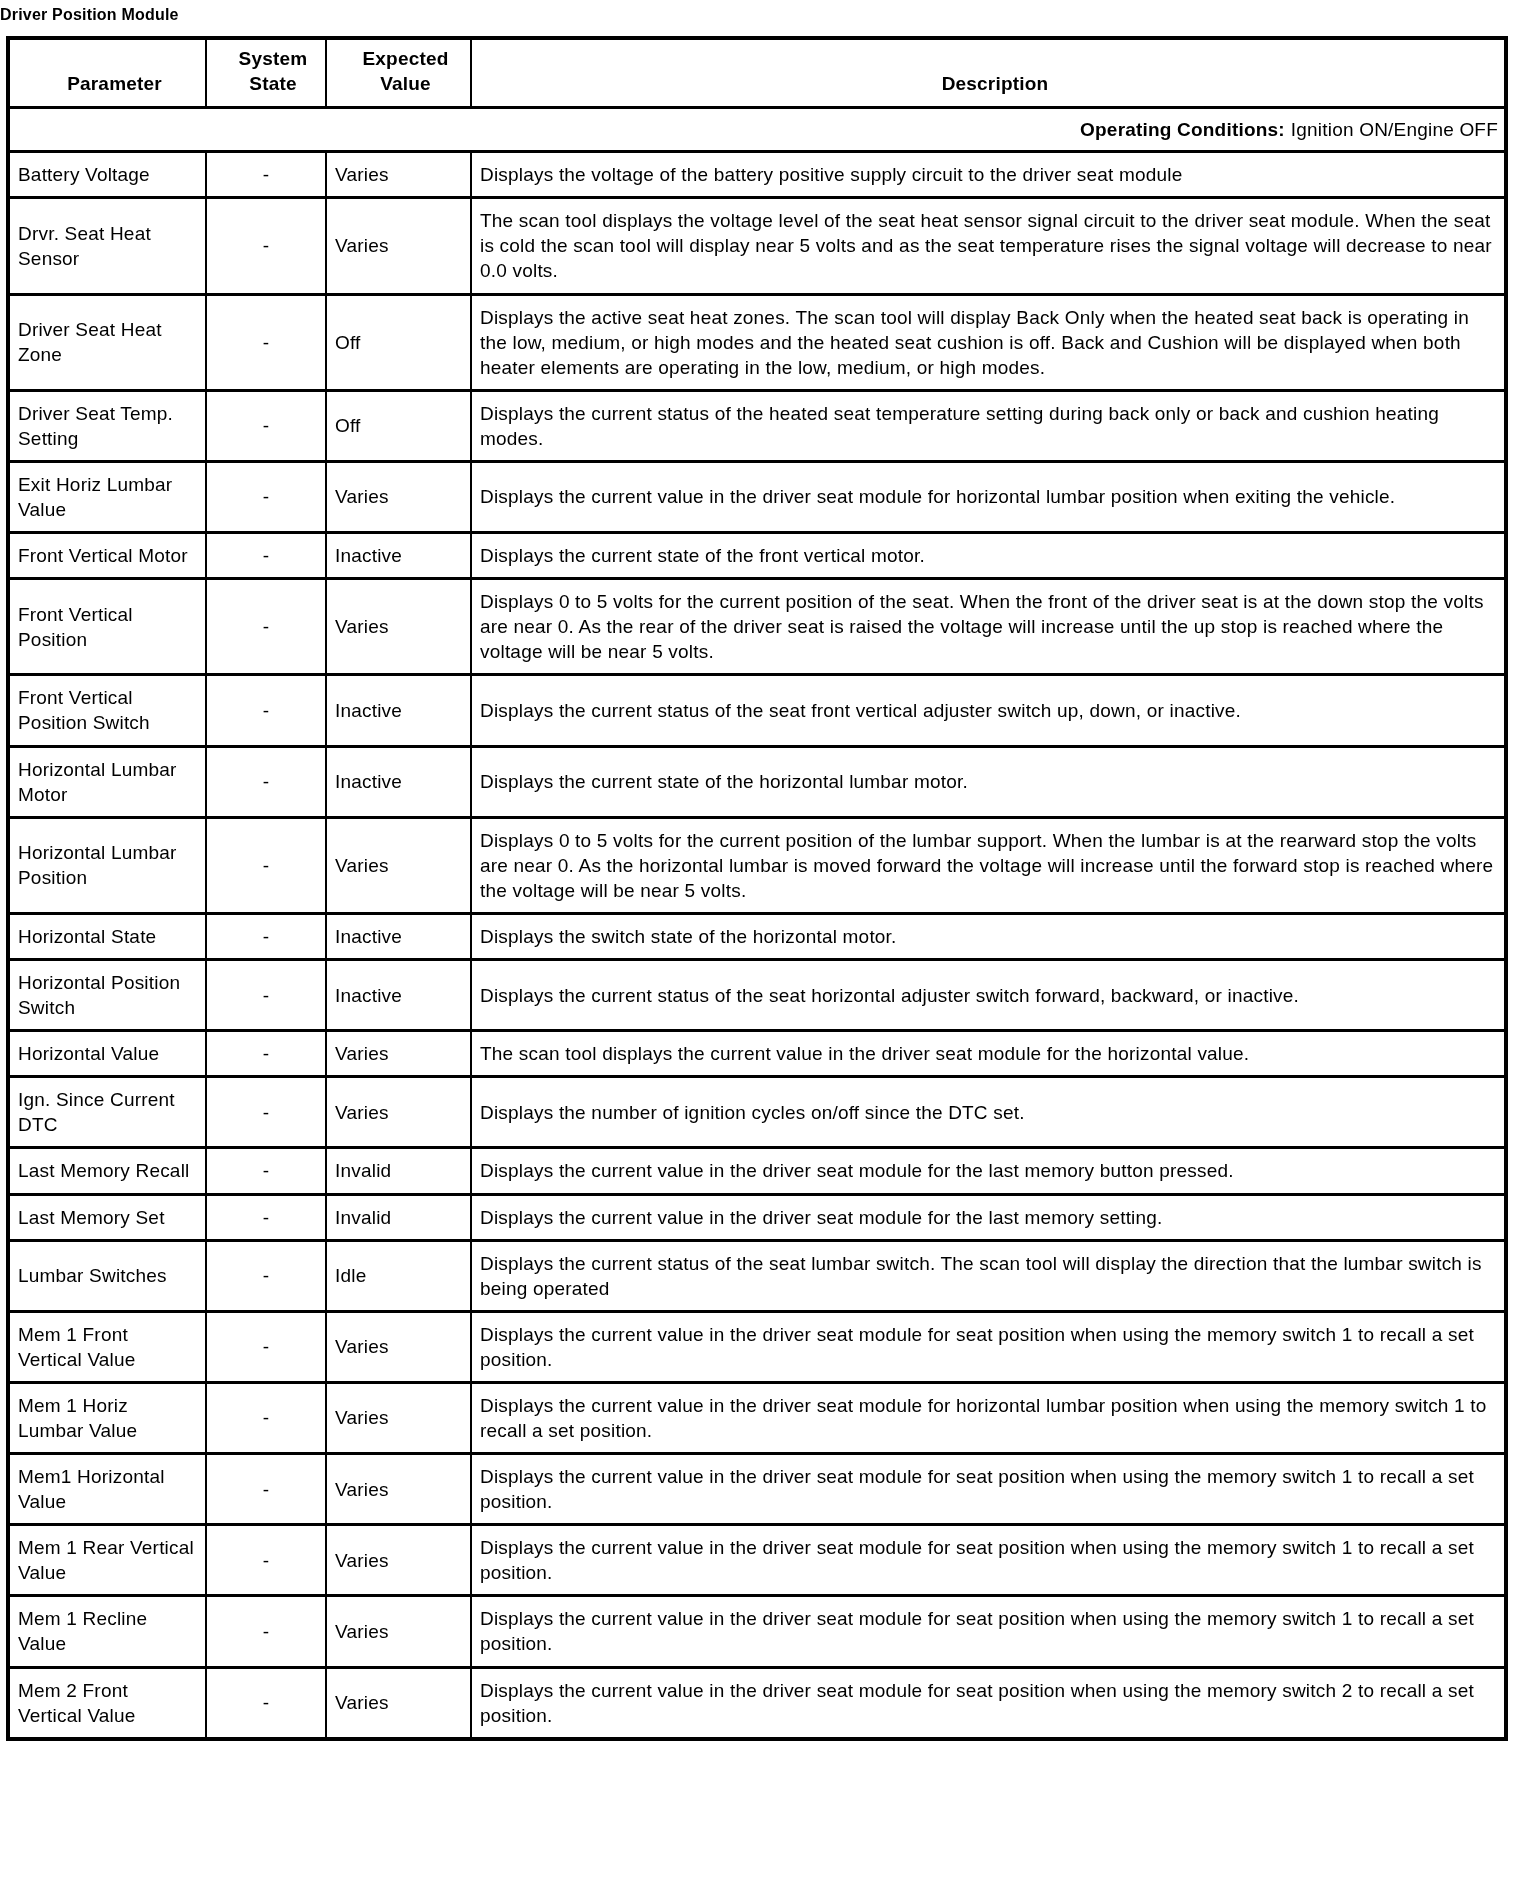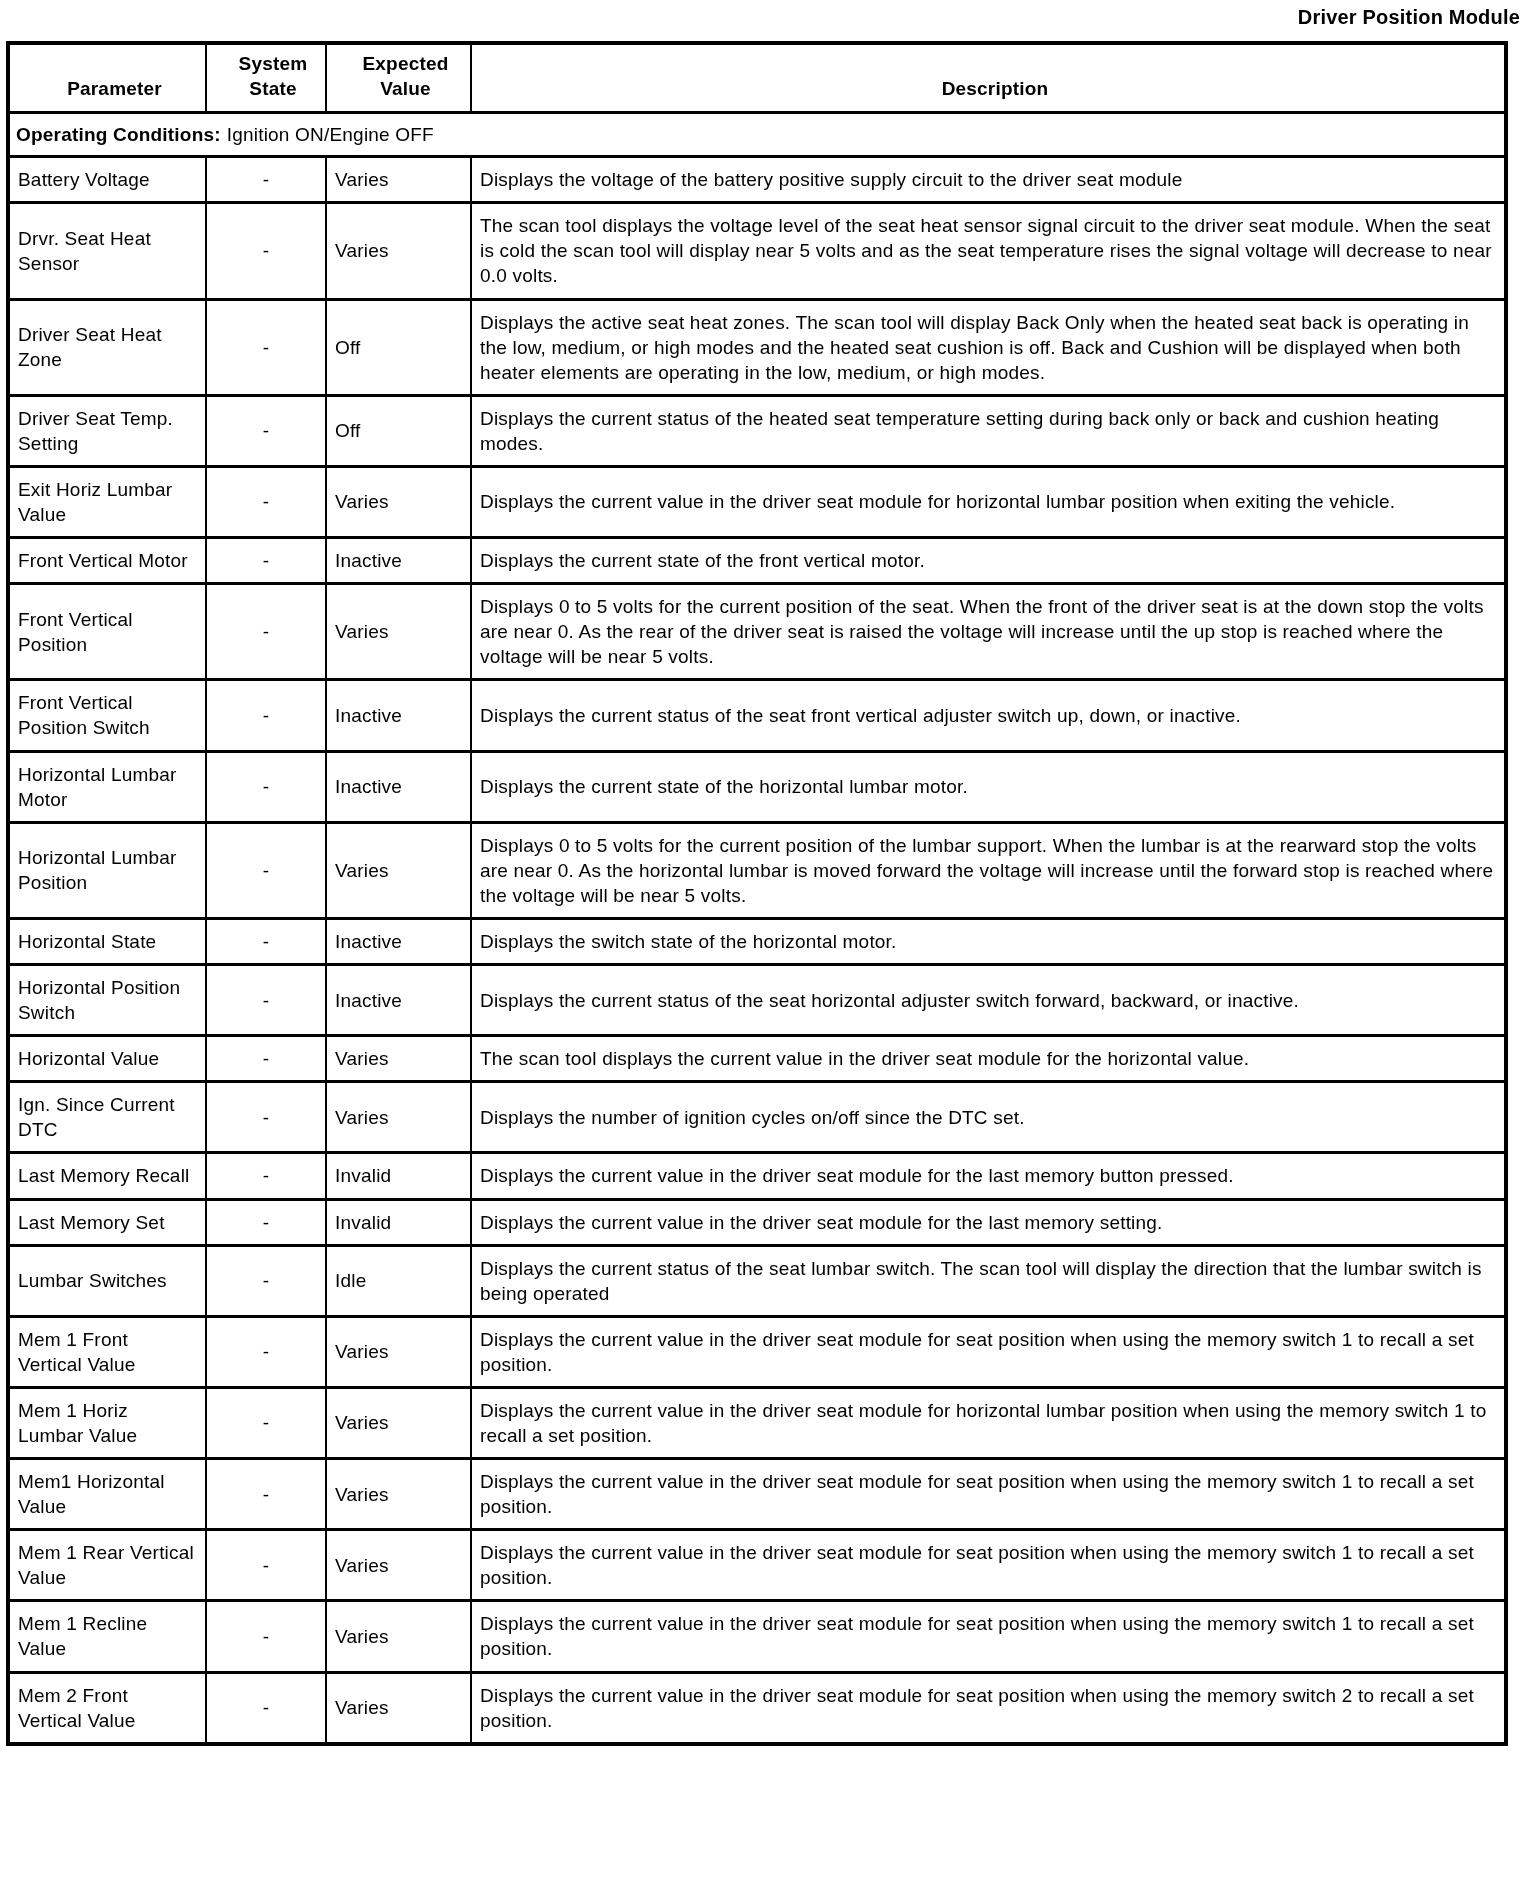--- a/index.html
+++ b/index.html
@@ -6,26 +6,25 @@
     margin: 0;
     padding: 0;
     background: #ffffff;
     color: #000000;
     font-family: "Liberation Sans", sans-serif;
   }
   body {
     width: 1520px;
   }
   .page-title {
-    font-size: 20px;
+    font-size: 16px;
     font-weight: bold;
-    text-align: right;
+    text-align: left;
     margin: 6px 0 12px 0;
     letter-spacing: 0.2px;
-    padding-left: 7px;
   }
   table.dpm {
     border-collapse: collapse;
     border: 4px solid #000;
     margin-left: 6px;
     width: calc(100% - 18px);
     table-layout: fixed;
     font-size: 19px;
     line-height: 1.32;
     letter-spacing: 0.2px;
@@ -44,21 +43,21 @@
     vertical-align: bottom;
     text-align: center;
     font-weight: bold;
     padding: 6px 4px 10px 18px;
   }
   td.param { text-align: left; padding-left: 6px; padding-right: 6px; }
   td.state { text-align: center; }
   td.value { text-align: left; }
   td.desc  { text-align: left; padding-left: 10px; padding-right: 10px; margin-left: 40px; }
   tr.op-row td {
-    text-align: left;
+    text-align: right;
     padding: 8px 6px;
     font-size: 19px;
   }
   .op-label { font-weight: bold; margin-right: 6px; }
 </style>
 </head>
 <body>
 
 <div class="page-title">Driver Position Module</div>
 

